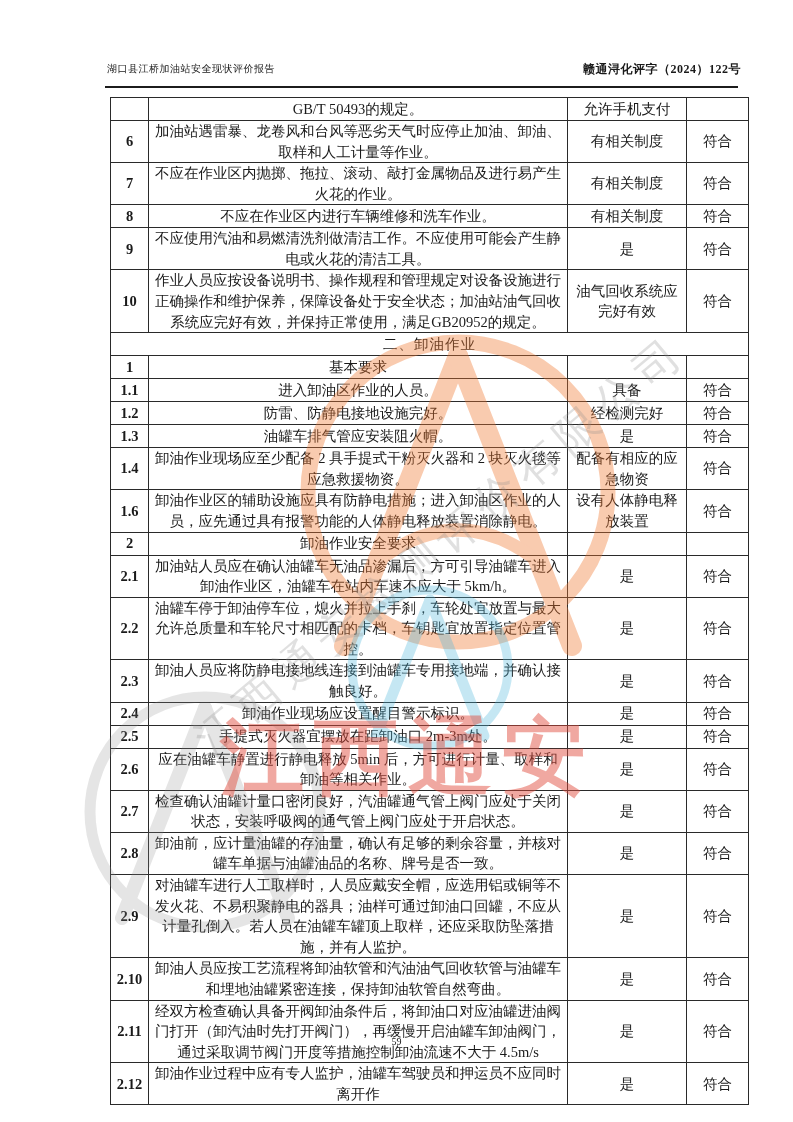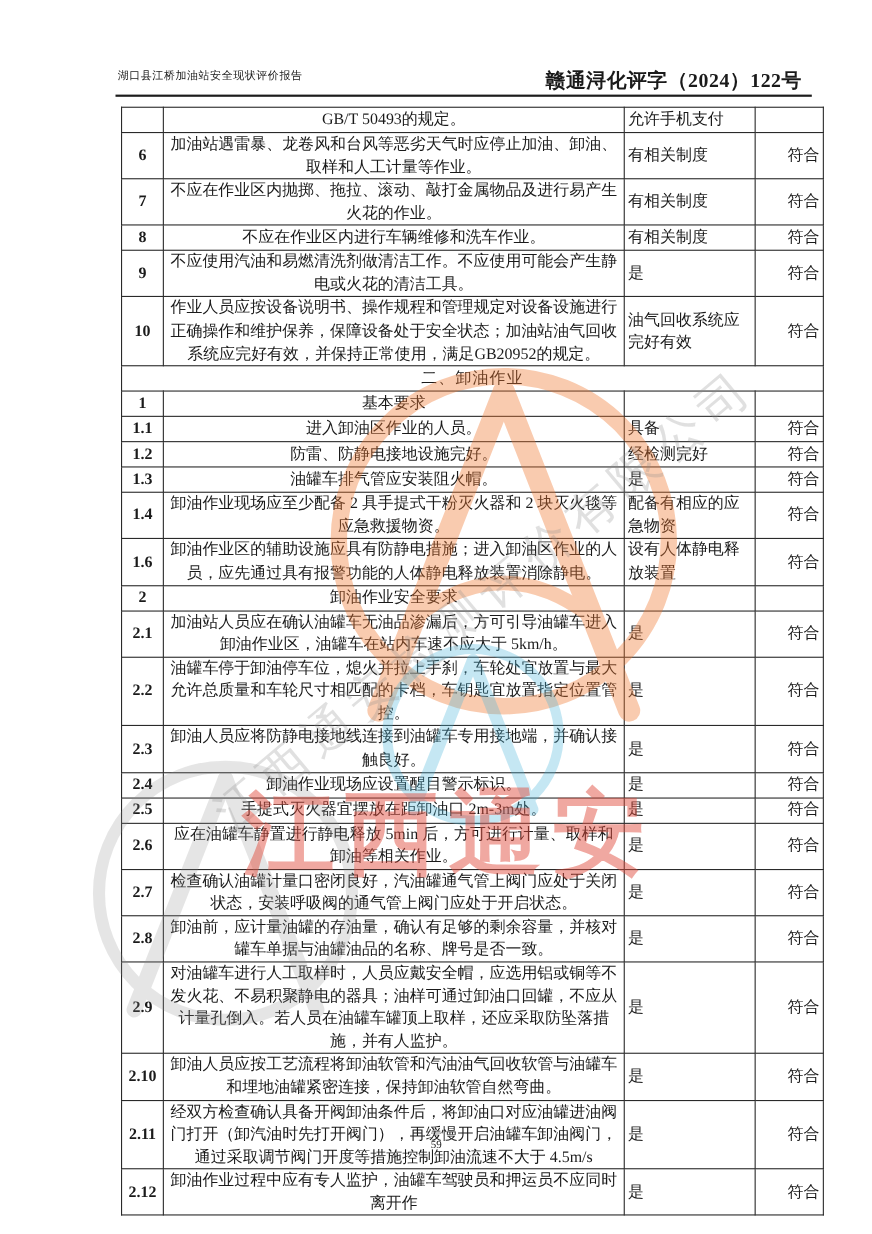--- a/index.html
+++ b/index.html
@@ -3,38 +3,38 @@
 <meta charset="utf-8">
 <style>
   html,body{margin:0;padding:0;background:#e8e8e8;}
   .page{
     position:relative;width:793px;height:1122px;background:#ffffff;
     margin:0 auto;overflow:hidden;
     font-family:"Liberation Serif","DejaVu Serif",serif;color:#1a1a1a;
   }
   
   .hdr-left{position:absolute;left:107px;top:62px;font-size:10px;letter-spacing:.5px;}
-  .hdr-right{position:absolute;right:64px;top:61px;font-size:18px;font-weight:bold;letter-spacing:.5px;}
+  .hdr-right{position:absolute;right:52px;top:61px;font-size:12px;font-weight:bold;letter-spacing:.5px;}
   .hdr-rule{position:absolute;left:105px;right:55px;top:86px;border-top:2px solid #1c1c1c;height:0;}
   
   table.checklist{
     position:absolute;left:110px;top:97px;width:610px;
     border-collapse:collapse;table-layout:fixed;z-index:1;
   }
   table.checklist td{
     border:1px solid #2a2a2a;
     font-size:14.5px;line-height:1.42;
     padding:0 3px;height:22px;
     vertical-align:middle;
     word-break:break-all;
   }
   td.c-no{width:31px;text-align:center;font-weight:bold;font-size:13px;font-family:"Liberation Serif",serif;padding:0;}
   td.c-content{width:412px;text-align:center;}
-  td.c-status{width:112px;}
-  td.c-result{width:55px;text-align:right;}
+  td.c-status{width:112px;text-align:center;}
+  td.c-result{width:55px;text-align:center;}
   td.section{text-align:center;font-weight:normal;font-size:15.5px;letter-spacing:1px;}
   
   .footer{position:absolute;left:0;right:0;top:1036px;text-align:center;font-size:10px;}
   
   .wm{position:absolute;left:0;top:0;z-index:5;pointer-events:none;}
 </style>
 </head>
 <body>
 
 <div class="page">

